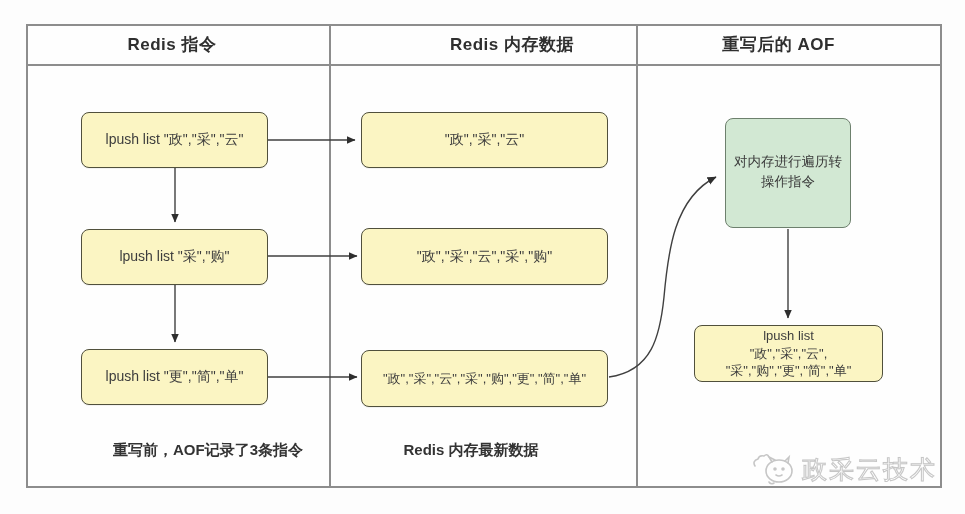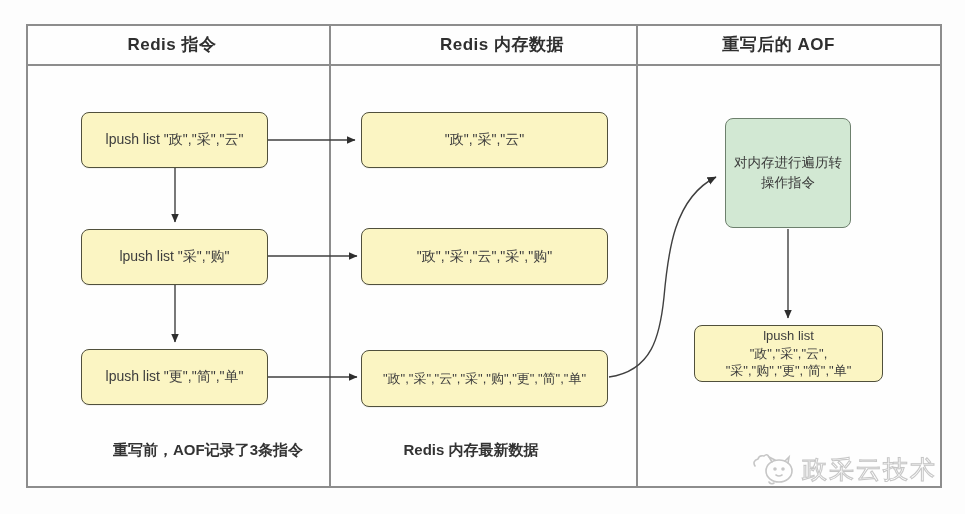--- a/index.html
+++ b/index.html
@@ -88,32 +88,32 @@
       <path d="M 175 168 V 222" marker-end="url(#ah)"></path>
       <path d="M 268 256 H 357" marker-end="url(#ah)"></path>
       <path d="M 175 285 V 342" marker-end="url(#ah)"></path>
       <path d="M 268 377 H 357" marker-end="url(#ah)"></path>
       <path d="M 609 377 C 652 371 660 336 664 297 C 668 252 674 198 716 177" marker-end="url(#ah)"></path>
       <path d="M 788 229 V 318" marker-end="url(#ah)"></path>
     </g>
   </svg>
 
   <div class="abs col-header" style="left:26px;width:292px;border-radius:9px;">Redis 指令</div>
-  <div class="abs col-header" style="left:320px;width:364px;">Redis 内存数据</div>
+  <div class="abs col-header" style="left:330px;width:364px;">Redis 内存数据</div>
   <div class="abs col-header" style="left:637px;width:283px;">重写后的 AOF</div>
 
   <div class="abs note-box" style="left:81px;top:112px;width:187px;height:56px;">lpush list "政","采","云"</div>
   <div class="abs note-box" style="left:81px;top:229px;width:187px;height:56px;">lpush list "采","购"</div>
   <div class="abs note-box" style="left:81px;top:349px;width:187px;height:56px;">lpush list "更","简","单"</div>
 
   <div class="abs note-box" style="left:361px;top:112px;width:247px;height:56px;">"政","采","云"</div>
   <div class="abs note-box" style="left:361px;top:228px;width:247px;height:57px;">"政","采","云","采","购"</div>
   <div class="abs note-box small-text" style="left:361px;top:350px;width:247px;height:57px;">"政","采","云","采","购","更","简","单"</div>
 
-  <div class="abs process-box" style="left:725px;top:118px;width:126px;height:110px;">
+  <div class="abs process-box" style="left:725px;top:118px;width:126px;height:110px;font-family:Liberation Mono, monospace;">
     <span>对内存进行遍历转</span>
     <span>操作指令</span>
   </div>
 
   <div class="abs result-box" style="left:694px;top:325px;width:189px;height:57px;">
     <span>lpush list</span>
     <span>"政","采","云",</span>
     <span>"采","购","更","简","单"</span>
   </div>
 

